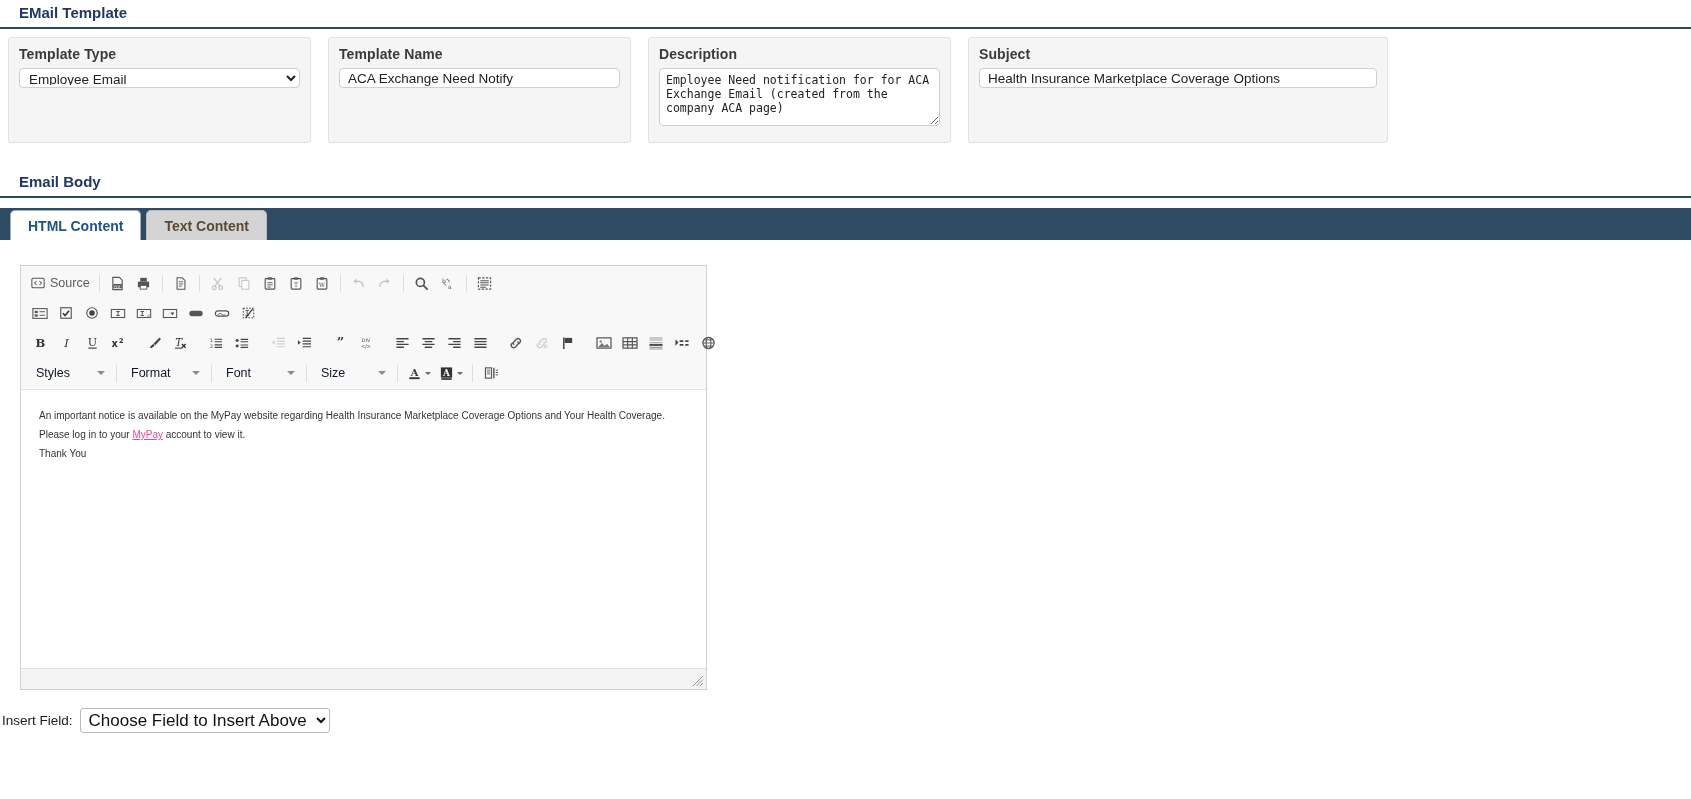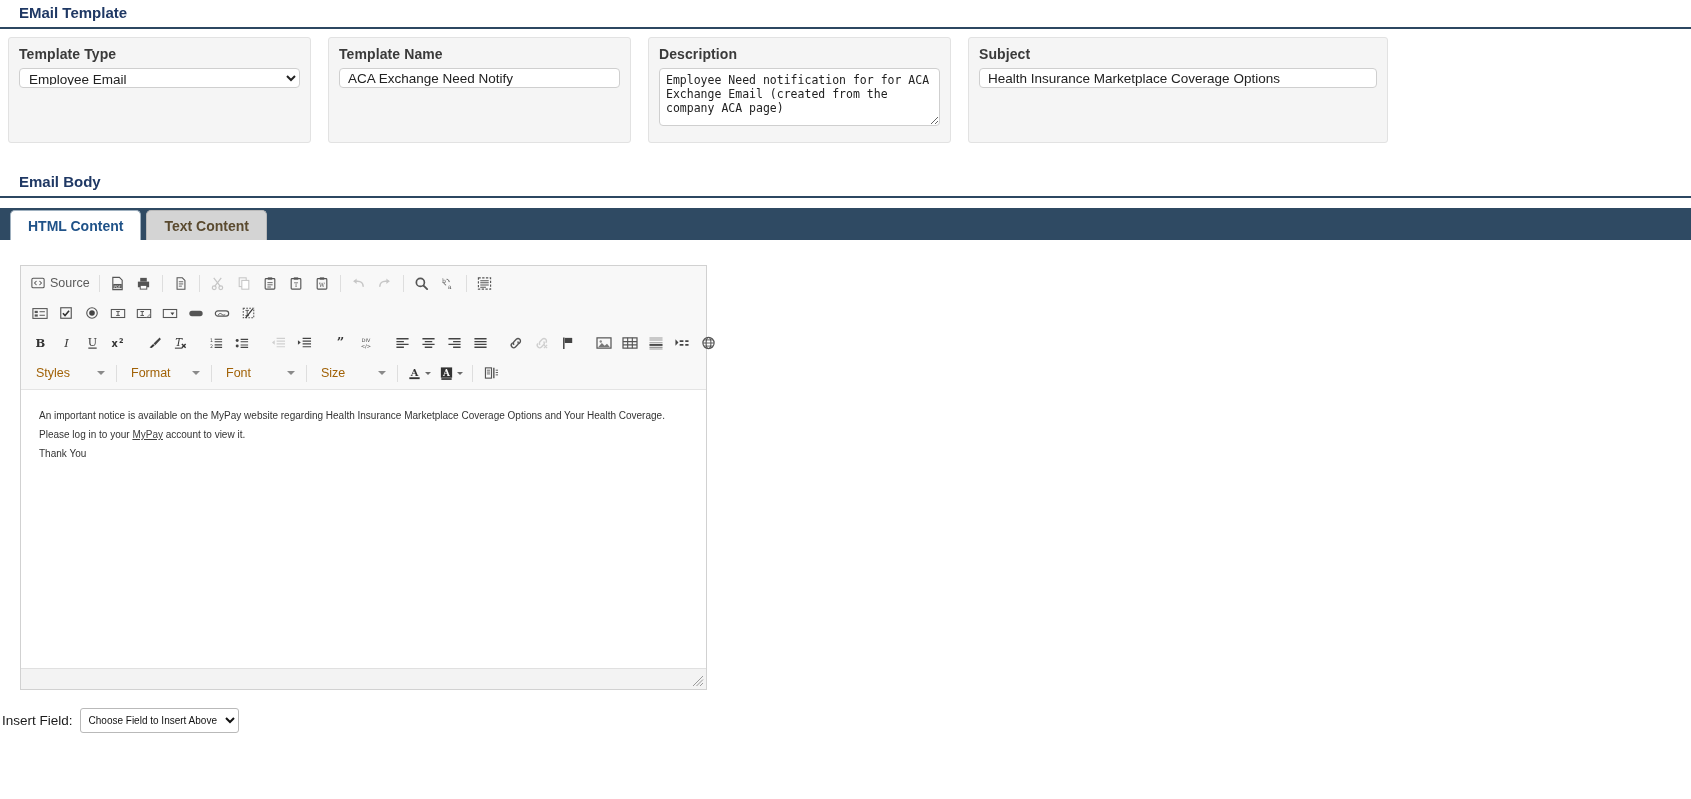--- a/index.html
+++ b/index.html
@@ -170,21 +170,21 @@
 
   
   .combo {
     display: inline-flex;
     align-items: center;
     justify-content: space-between;
     height: 22px;
     padding: 0 5px 0 8px;
     margin: 0 1px;
     font-size: 12.5px;
-    color: #a16207;
+    color: #0f172a;
     cursor: pointer;
     border-radius: 2px;
     user-select: none;
   }
   .combo-w1 { width: 82px; }
   .combo-w2 { width: 82px; }
   .combo-w3 { width: 82px; }
   .combo-w4 { width: 78px; }
   .caret {
     width: 0; height: 0;
@@ -215,21 +215,21 @@
     min-height: 278px;
     padding: 16px 18px 10px 18px;
     font-size: 10px;
     line-height: 19px;
     color: #333;
     background: #fff;
     outline: none;
   }
   .edit-area p { margin: 0 0 0 0; }
   .edit-area a {
-    color: #404040;
+    color: #ec4899;
     text-decoration: underline;
   }
   .thanks { margin-top: 58px; }
 
   .editor-footer {
     height: 21px;
     background: #f3f3f3;
     border-top: 1px solid #e0e0e0;
     position: relative;
   }
@@ -244,21 +244,21 @@
   .insert-row {
     display: flex;
     align-items: center;
     margin: 18px 0 0 2px;
     font-size: 13.5px;
     color: #1a1a1a;
   }
   .insert-label { margin-right: 7px; }
   select.insert-select {
     height: 25px;
-    font-size: 10px;
+    font-size: 17px;
     font-family: "Liberation Sans", sans-serif;
     border: 1px solid #b9b9b9;
     border-radius: 3px;
     background: #fff;
     color: #111;
     padding: 1px 4px;
     outline: none;
   }
 </style>
 </head>

